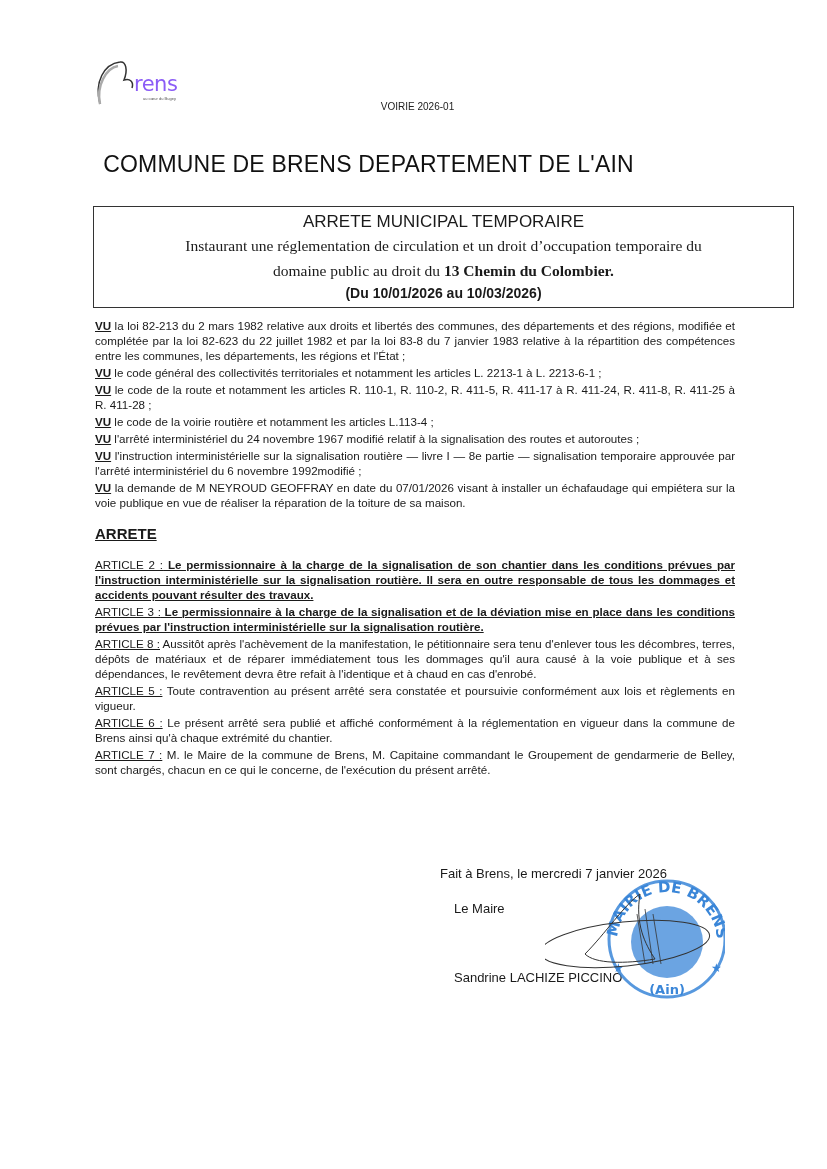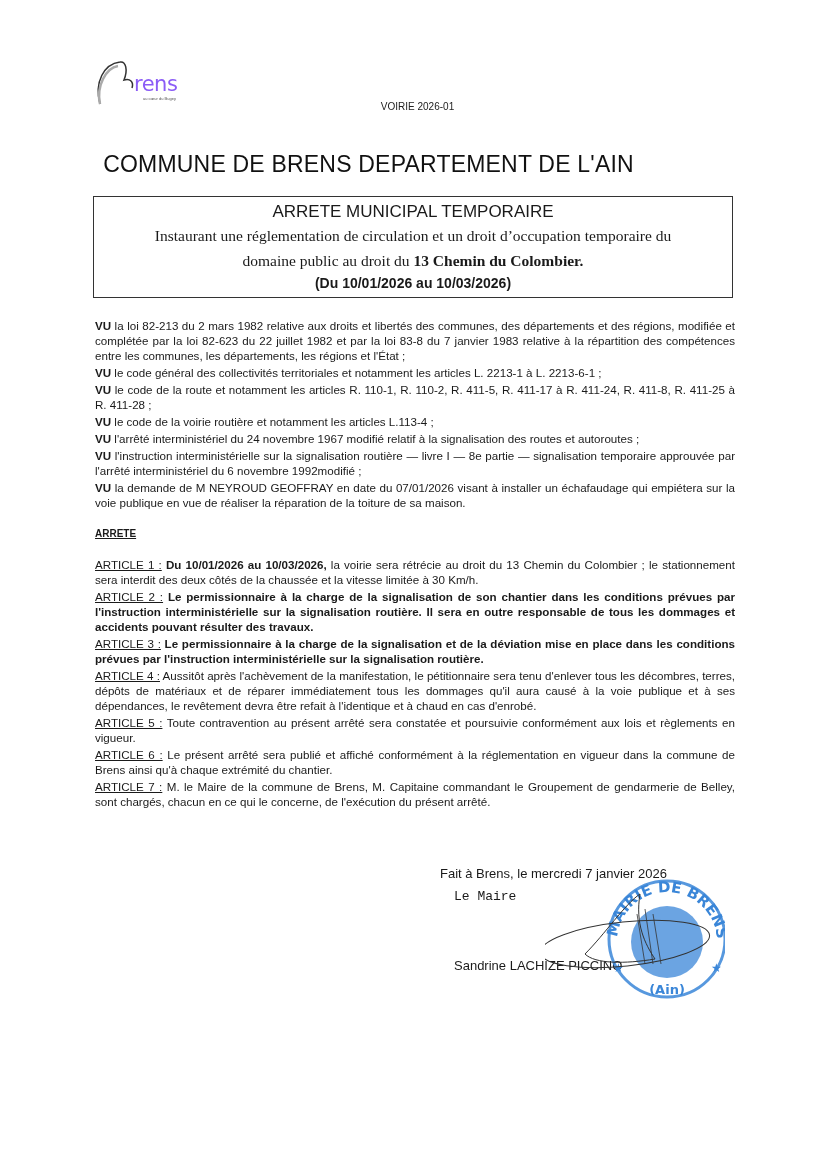--- a/index.html
+++ b/index.html
@@ -3,31 +3,31 @@
 <meta charset="utf-8">
 <style>
   html, body { margin: 0; padding: 0; background: #ffffff; }
   body { width: 827px; height: 1169px; position: relative; overflow: hidden;
          font-family: "Liberation Sans", sans-serif; color: #1a1a1a; }
   .logo { position: absolute; left: 92px; top: 52px; width: 100px; height: 60px; }
   .logo-text { position: absolute; left: 42px; top: 20px; font-size: 21px; font-family: "DejaVu Sans", sans-serif; letter-spacing: -0.5px; color: #8b5cf6; }
   .logo-sub { position: absolute; left: 51px; top: 44px; font-size: 4px; color: #555; }
   .ref { position: absolute; left: 0; width: 827px; top: 101px; text-align: center; font-size: 10px; color: #222; padding-left: 8px; box-sizing: border-box; }
   .commune { position: absolute; left: 0; width: 737px; top: 151px; text-align: center; font-size: 23px; color: #111; letter-spacing: 0.2px; }
-  .box { position: absolute; left: 93px; top: 196px; width: 640px; height: 102px; border: 1.5px solid #333; box-sizing: border-box; text-align: center; }
+  .box { position: absolute; left: 93px; top: 206px; width: 701px; height: 102px; border: 1.5px solid #333; box-sizing: border-box; text-align: center; }
   .box .t1 { font-size: 17px; margin-top: 5px; }
   .box .t2 { font-size: 15.5px; margin-top: 3px; line-height: 22px; font-family: Liberation Serif, serif; }
   .box .t3 { font-size: 14px; font-weight: bold; line-height: 22px; }
   .body { position: absolute; left: 95px; top: 318px; width: 640px; font-size: 11.6px; line-height: 15px; text-align: justify; }
   .body p { margin: 0 0 2px 0; }
-  .b { font-weight: bold; }
+  .b { font-weight: bold; text-decoration: underline; }
   .u { text-decoration: underline; }
-  .arrete-h { margin-top: 16px !important; margin-bottom: 16px !important; font-weight: bold; text-decoration: underline; font-size: 10px; }
+  .arrete-h { margin-top: 16px !important; margin-bottom: 16px !important; font-weight: bold; text-decoration: underline; font-size: 15px; }
   .sig { position: absolute; left: 440px; top: 866px; font-size: 13px; }
-  .sig .mayor { margin-top: 8px; margin-left: 14px; font-family: Liberation Mono, monospace; }
+  .sig .mayor { margin-top: 20px; margin-left: 14px; }
   .sig .name { margin-top: 54px; margin-left: 14px; }
   .stamp { position: absolute; left: 545px; top: 864px; width: 180px; height: 140px; }
 </style>
 </head>
 <body>
 
 <div class="logo">
   <svg width="100" height="60" style="position:absolute;left:0;top:0">
     <path d="M8 52 C2 30, 12 12, 28 10 C34 9, 36 18, 32 28 C38 26, 42 30, 40 36" fill="none" stroke="#333" stroke-width="1.5"></path>
     <path d="M8 52 C4 34, 14 16, 26 14" fill="none" stroke="#aaa" stroke-width="2.5"></path>
@@ -51,24 +51,23 @@
       <p><span class="b">VU</span><span> la loi 82-213 du 2 mars 1982 relative aux droits et libertés des communes, des départements et des régions, modifiée et complétée par la loi 82-623 du 22 juillet 1982 et par la loi 83-8 du 7 janvier 1983 relative à la répartition des compétences entre les communes, les départements, les régions et l'État ;</span></p>
       <p><span class="b">VU</span><span> le code général des collectivités territoriales et notamment les articles L. 2213-1 à L. 2213-6-1 ;</span></p>
       <p><span class="b">VU</span><span> le code de la route et notamment les articles R. 110-1, R. 110-2, R. 411-5, R. 411-17 à R. 411-24, R. 411-8, R. 411-25 à R. 411-28 ;</span></p>
       <p><span class="b">VU</span><span> le code de la voirie routière et notamment les articles L.113-4 ;</span></p>
       <p><span class="b">VU</span><span> l'arrêté interministériel du 24 novembre 1967 modifié relatif à la signalisation des routes et autoroutes ;</span></p>
       <p><span class="b">VU</span><span> l'instruction interministérielle sur la signalisation routière — livre I — 8e partie — signalisation temporaire approuvée par l'arrêté interministériel du 6 novembre 1992modifié ;</span></p>
       <p><span class="b">VU</span><span> la demande de M NEYROUD GEOFFRAY en date du 07/01/2026 visant à installer un échafaudage qui empiétera sur la voie publique en vue de réaliser la réparation de la toiture de sa maison.</span></p>
     </div>
   <p class="arrete-h">ARRETE</p>
   <div id="articles">
-      <p><span class="u">ARTICLE 1 :</span><span class="b"> Du 10/01/2026 au 10/03/2026,</span><span> la voirie sera rétrécie au droit du 13 Chemin du Colombier ; le stationnement sera interdit des deux côtés de la chaussée et la vitesse limitée à 30 Km/h.</span></p>
       <p><span class="u">ARTICLE 2 :</span><span class="b"> Le permissionnaire à la charge de la signalisation de son chantier dans les conditions prévues par l'instruction interministérielle sur la signalisation routière. Il sera en outre responsable de tous les dommages et accidents pouvant résulter des travaux.</span></p>
       <p><span class="u">ARTICLE 3 :</span><span class="b"> Le permissionnaire à la charge de la signalisation et de la déviation mise en place dans les conditions prévues par l'instruction interministérielle sur la signalisation routière.</span></p>
-      <p><span class="u">ARTICLE 4 :</span><span> Aussitôt après l'achèvement de la manifestation, le pétitionnaire sera tenu d'enlever tous les décombres, terres, dépôts de matériaux et de réparer immédiatement tous les dommages qu'il aura causé à la voie publique et à ses dépendances, le revêtement devra être refait à l'identique et à chaud en cas d'enrobé.</span></p>
+      <p><span class="u">ARTICLE 8 :</span><span> Aussitôt après l'achèvement de la manifestation, le pétitionnaire sera tenu d'enlever tous les décombres, terres, dépôts de matériaux et de réparer immédiatement tous les dommages qu'il aura causé à la voie publique et à ses dépendances, le revêtement devra être refait à l'identique et à chaud en cas d'enrobé.</span></p>
       <p><span class="u">ARTICLE 5 :</span><span> Toute contravention au présent arrêté sera constatée et poursuivie conformément aux lois et règlements en vigueur.</span></p>
       <p><span class="u">ARTICLE 6 :</span><span> Le présent arrêté sera publié et affiché conformément à la réglementation en vigueur dans la commune de Brens ainsi qu'à chaque extrémité du chantier.</span></p>
       <p><span class="u">ARTICLE 7 :</span><span> M. le Maire de la commune de Brens, M. Capitaine commandant le Groupement de gendarmerie de Belley, sont chargés, chacun en ce qui le concerne, de l'exécution du présent arrêté.</span></p>
     </div>
 </div>
 
 <div class="sig">
   <div>Fait à Brens, le mercredi 7 janvier 2026</div>
   <div class="mayor">Le Maire</div>
   <div class="name">Sandrine LACHIZE PICCINO</div>

